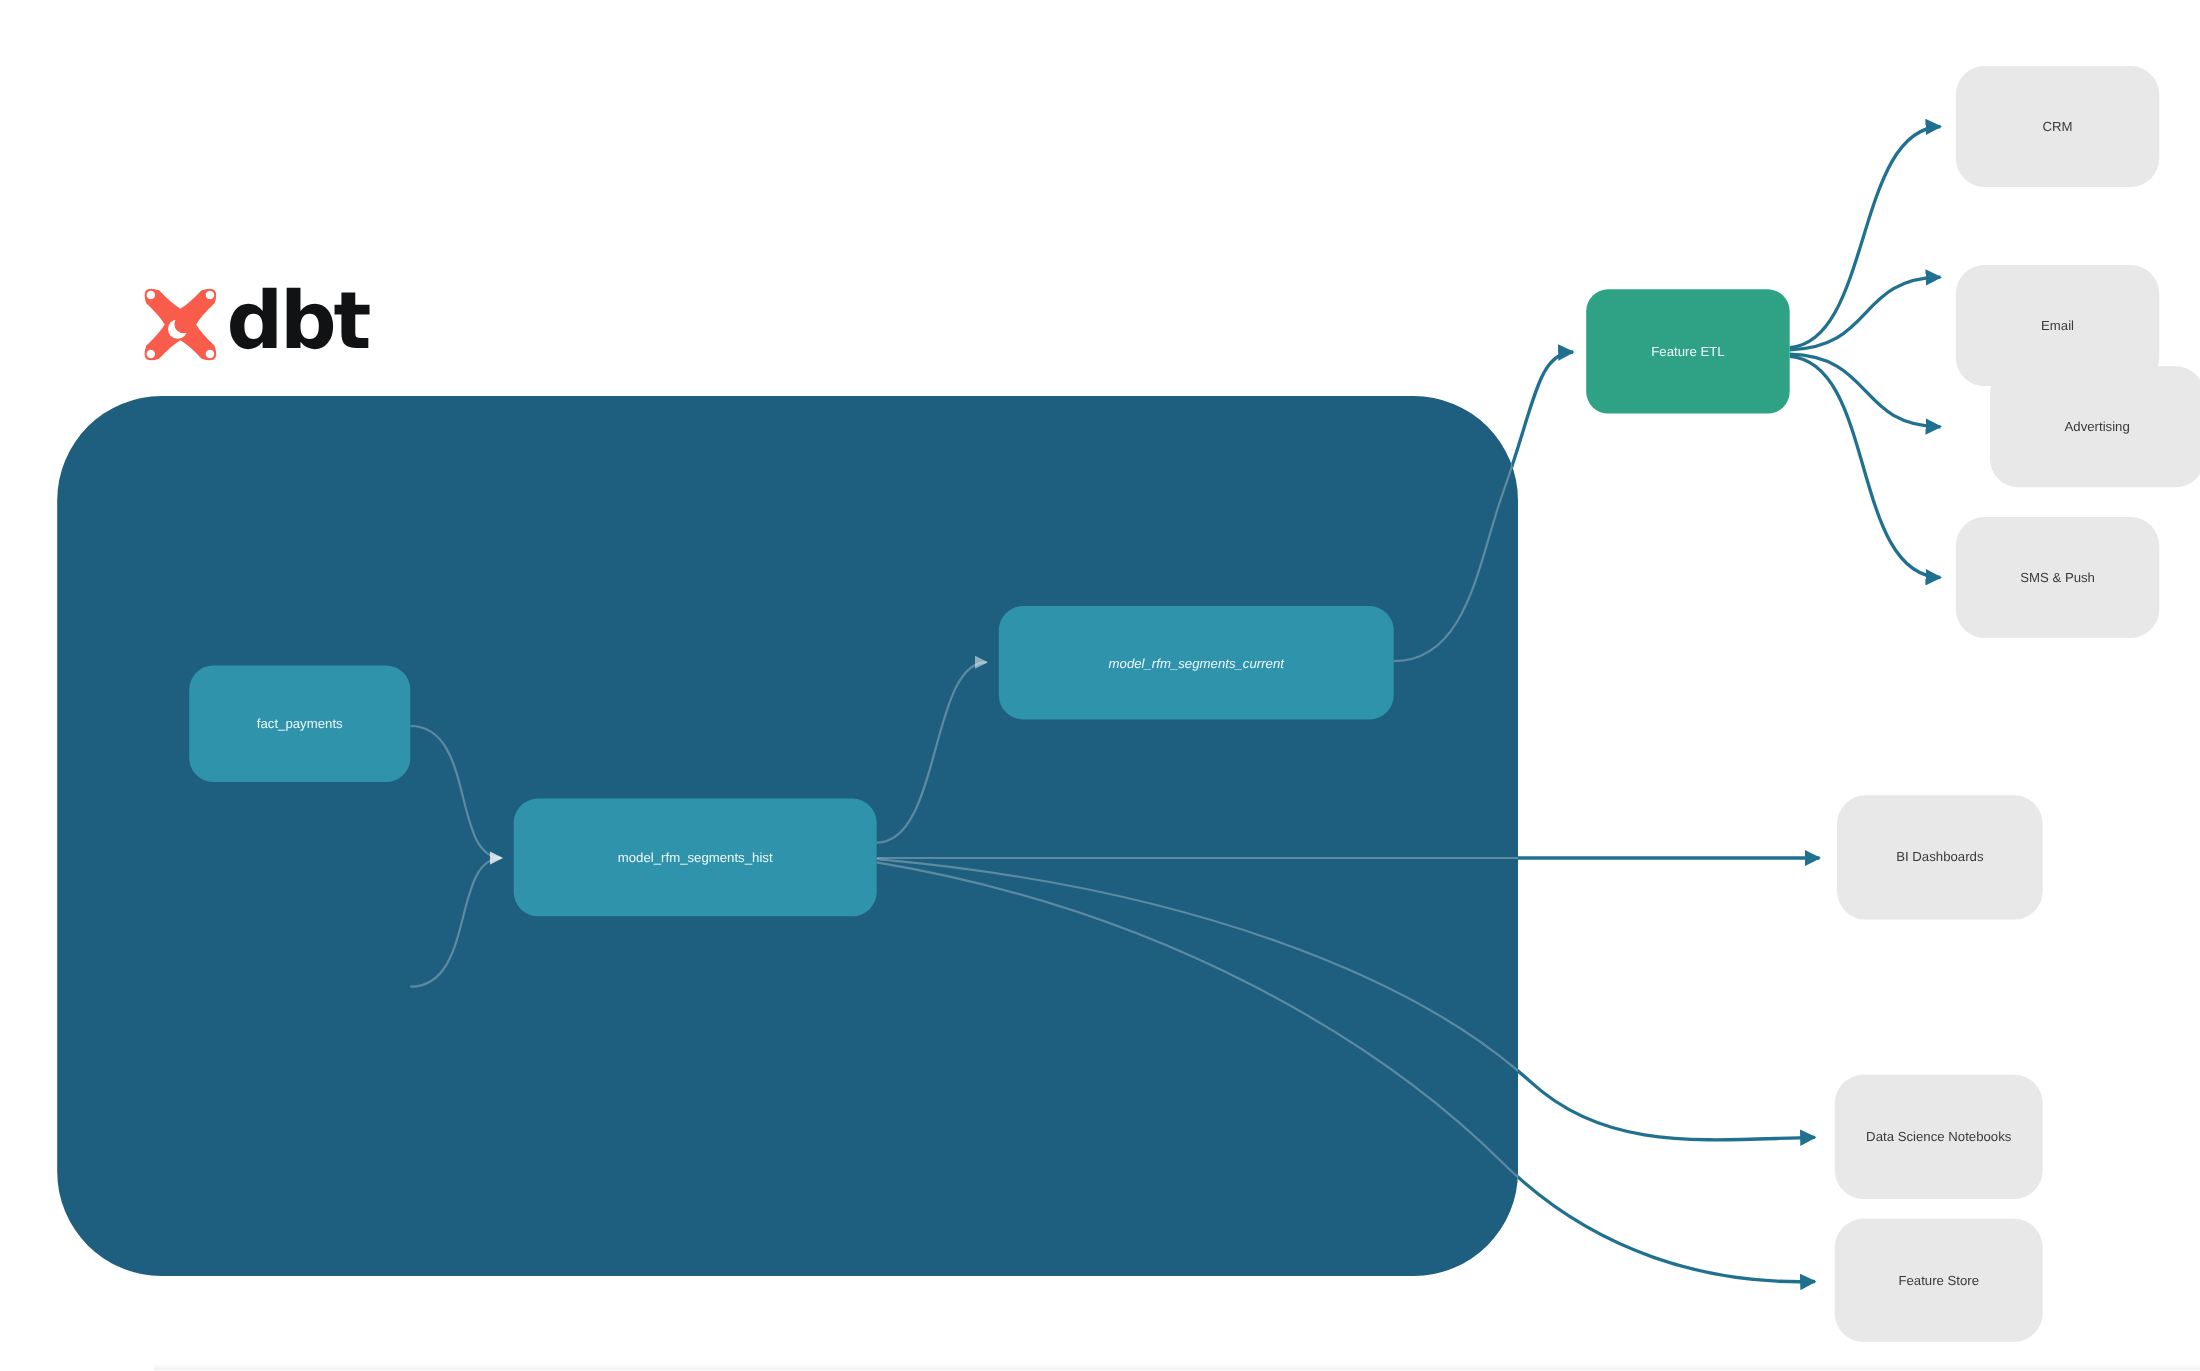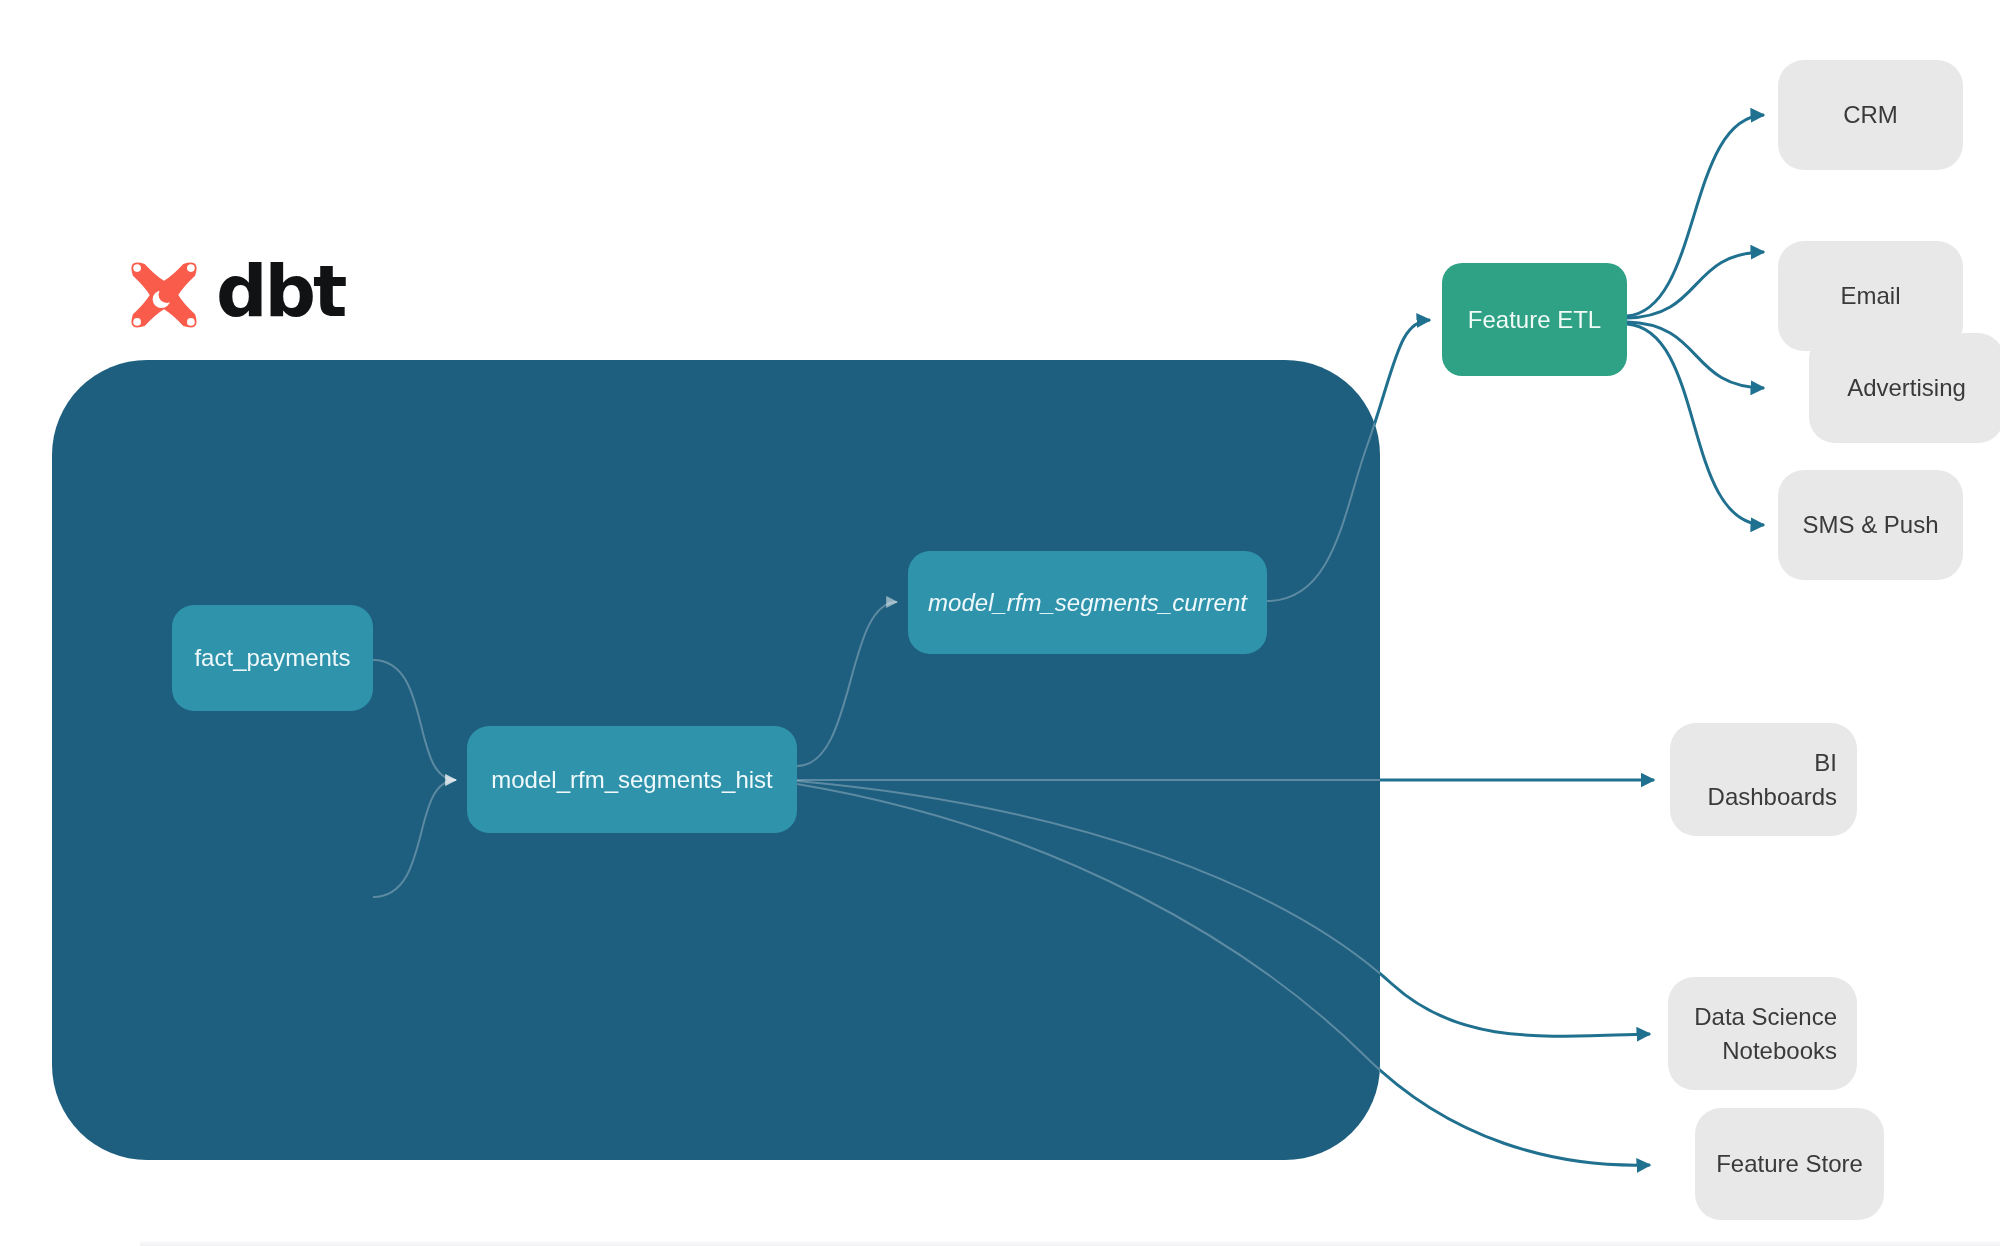--- a/index.html
+++ b/index.html
@@ -2,54 +2,54 @@
 <html><head>
 <meta charset="utf-8">
 <style>
   html,body { margin:0; padding:0; background:#ffffff; }
   .stage {
     position:relative; width:2000px; height:1246px; overflow:hidden;
     background:#ffffff;
     font-family:"Liberation Sans","DejaVu Sans",sans-serif;
   }
   
-  .logo { position:absolute; left:122px; top:252px; display:flex; align-items:center; gap:10px; }
+  .logo { position:absolute; left:122px; top:252px; display:flex; align-items:center; }
   .logo svg { width:84px; height:86px; display:block; }
   .logo-text {
     font-family:"DejaVu Sans","Liberation Sans",sans-serif;
     font-weight:800; font-size:72px; letter-spacing:-3px; color:#111214; line-height:1;
     transform:translateY(-4px);
   }
   
   .warehouse {
     position:absolute; left:52px; top:360px; width:1328px; height:800px;
     background:#1E5E7E; border-radius:95px; z-index:0;
   }
   
   .edges { position:absolute; left:0; top:0; z-index:1; pointer-events:none; }
   
   .node {
     position:absolute; z-index:2; display:flex; align-items:center; justify-content:center;
-    text-align:right; font-size:24px; box-sizing:border-box;
+    text-align:right; font-size:12px; box-sizing:border-box;
   }
   .node.model { background:#2F93AC; color:#EFF9FB; border-radius:22px; }
   .node.green { background:#2FA286; color:#EFFAF6; border-radius:20px; }
   .node.gray  { background:#E8E8E8; color:#3A3A3A; border-radius:26px; line-height:1.4; padding:0 20px; }
   .n-fact    { left:172px;  top:605px;  width:201px; height:106px; }
   .n-dim     { left:172px;  top:845px;  width:201px; height:106px; }
   .n-hist    { left:467px;  top:726px;  width:330px; height:107px; }
   .n-current { left:908px;  top:551px;  width:359px; height:103px;font-style:italic; }
   .n-etl     { left:1442px; top:263px;  width:185px; height:113px; }
   .n-crm     { left:1778px; top:60px;   width:185px; height:110px; }
   .n-email   { left:1778px; top:197px;  width:185px; height:110px;margin-top:44px; }
   .n-adv     { left:1809px; top:333px;  width:195px; height:110px; }
   .n-sms     { left:1778px; top:470px;  width:185px; height:110px; }
   .n-bi      { left:1670px; top:723px;  width:187px; height:113px; }
   .n-dsn     { left:1668px; top:977px;  width:189px; height:113px; }
-  .n-fs      { left:1668px; top:1108px; width:189px; height:112px;margin-left:27px; }
+  .n-fs      { left:1668px; top:1108px; width:189px; height:112px; }
   
   .bottom-edge {
     position:absolute; left:140px; right:0; bottom:0; height:5px; z-index:0;
     background:linear-gradient(to bottom,#fbfbfc,#f1f1f3);
   }
 </style>
 </head>
 <body>
 
 <div class="stage">

